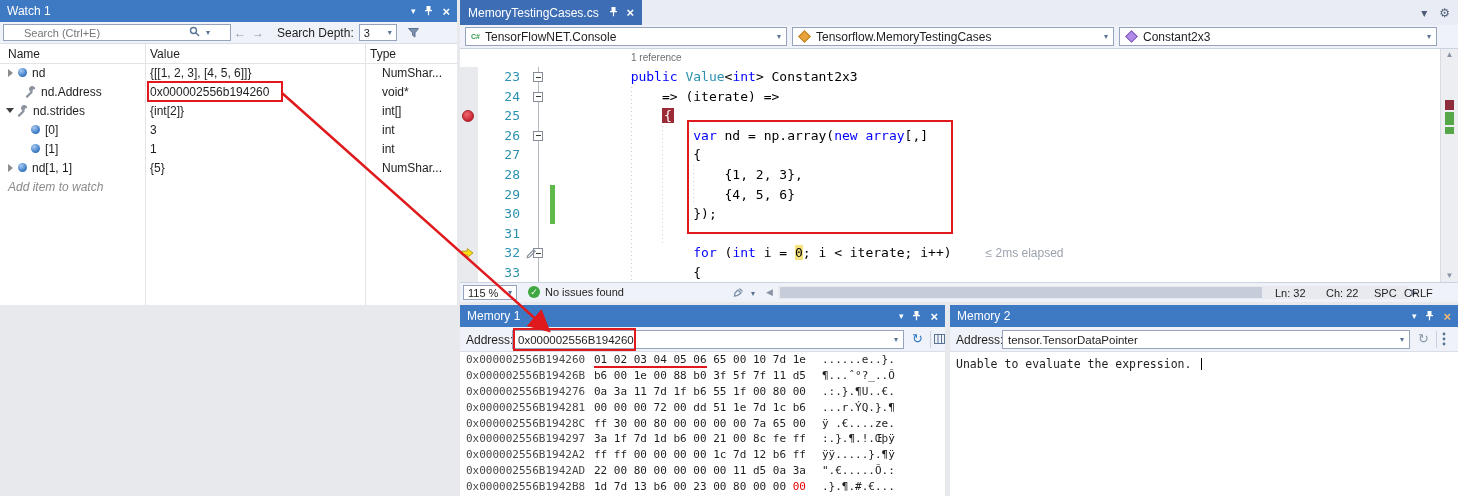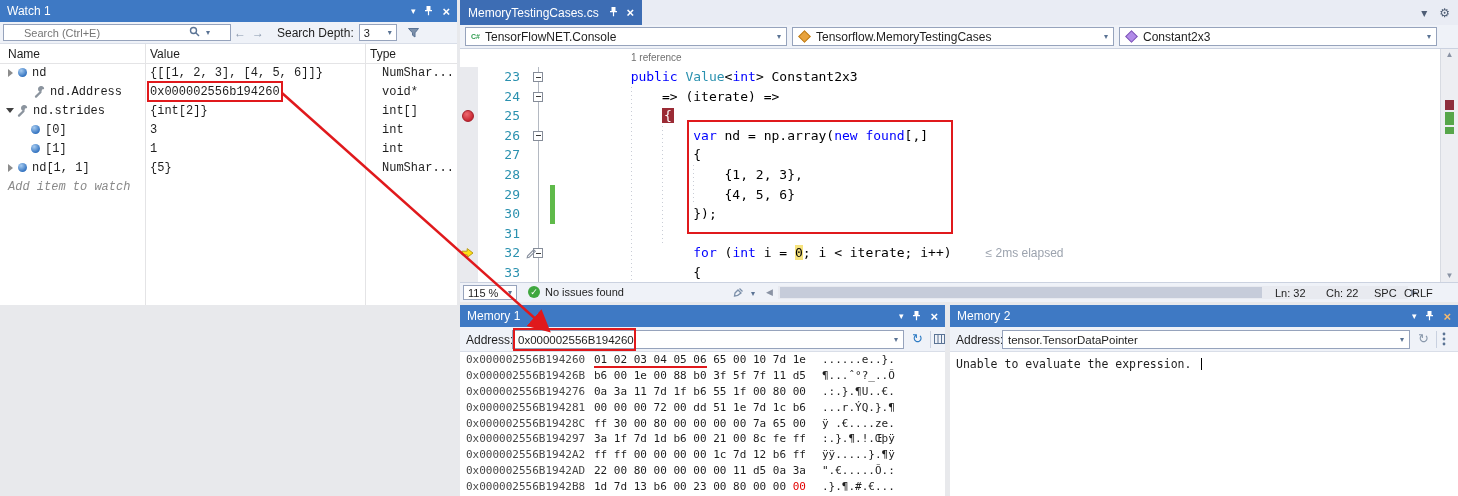--- a/index.html
+++ b/index.html
@@ -29,21 +29,21 @@
   .sb-icons{margin-left:auto;display:flex;align-items:center;gap:2px;}
   .wnav{color:#8896AB;font-size:12px;margin:0 3px;}
   .wlabel{font-size:12px;color:#1E1E1E;margin:0 5px 0 10px;}
   .depth{width:38px;height:17px;font-size:11px;padding:0 4px;}
   .funnel{margin-left:10px;display:flex;align-items:center;}
   .wgrid{position:absolute;top:44px;left:0;right:0;bottom:0;background:#fff;font-size:12px;color:#1E1E1E;}
   .wcol-sep{position:absolute;top:0;bottom:0;width:1px;background:#E4E4E6;z-index:2;}
   .wh{position:absolute;top:0;left:0;right:0;height:19px;border-bottom:1px solid #E4E4E6;padding-left:24px;}
   .wh span{position:absolute;top:3px;}
   .wh .h-name{left:8px;} .wh .h-value{left:150px;} .wh .h-type{left:370px;}
-  .wbody{position:absolute;top:19px;left:0;right:2px;font-family:Liberation Mono, monospace;}
+  .wbody{position:absolute;top:19px;left:0;right:2px;}
   .w-row{position:relative;height:19px;display:flex;align-items:center;}
   .w-cell{box-sizing:border-box;overflow:hidden;white-space:nowrap;}
   .w-namec{width:145px;display:flex;align-items:center;}
   .w-valc{width:220px;padding-left:5px;}
   .w-typec{flex:1;padding-left:17px;}
   .w-expslot{width:12px;flex:none;display:flex;justify-content:center;}
   .exp-c{width:0;height:0;border-top:4px solid transparent;border-bottom:4px solid transparent;border-left:5px solid #8C8C8C;}
   .exp-e{width:0;height:0;border-left:4px solid transparent;border-right:4px solid transparent;border-top:5px solid #404040;}
   .objball{width:9px;height:9px;border-radius:50%;flex:none;
            background:radial-gradient(circle at 35% 30%,#A6CBF0,#2E6FBE 75%);margin:0 5px 0 2px;}
@@ -191,21 +191,21 @@
                 <span class="w-expslot">
                   <span class="exp-c"></span>
                 </span>
                 <span class="objball"></span>
                 <span>nd</span>
               </div>
               <div class="w-cell w-valc">{[[1, 2, 3], [4, 5, 6]]}</div>
               <div class="w-cell w-typec">NumShar...</div>
             </div>
             <div class="w-row">
-              <div class="w-cell w-namec" style="padding-left: 21px;">
+              <div class="w-cell w-namec" style="padding-left: 12px;">
                 <span class="w-expslot"></span>
                 <span class="wrench">
                   <svg width="12" height="12" viewBox="0 0 12 12">
                     <path d="M2 10.6 L6.4 6.2" stroke="#8B949E" stroke-width="2.2" stroke-linecap="round"></path>
                     <path d="M5.6 5.8 a3.1 3.1 0 1 1 4.6 -2.8 l-2.2 0.5 -0.5 2.2 z" fill="#8B949E"></path>
                   </svg>
                 </span>
                 <span>nd.Address</span>
               </div>
               <div class="w-cell w-valc">0x000002556b194260</div>
@@ -345,21 +345,21 @@
           </div>
           <div class="c-row">
             <div class="c-margin"></div>
             <div class="c-num">26</div>
             <div class="c-fold">
               <span class="fold-line"></span>
               <span class="fold-box"></span>
             </div>
             <div class="c-change"></div>
             <div class="c-text">
-              <pre class="c-pre">                <span class="tk-kw">var</span><span> nd = np.array(</span><span class="tk-kw">new</span><span> </span><span class="tk-kw">found</span><span>[,]</span></pre>
+              <pre class="c-pre">                <span class="tk-kw">var</span><span> nd = np.array(</span><span class="tk-kw">new</span><span> </span><span class="tk-kw">array</span><span>[,]</span></pre>
             </div>
           </div>
           <div class="c-row">
             <div class="c-margin"></div>
             <div class="c-num">27</div>
             <div class="c-fold">
               <span class="fold-line"></span>
             </div>
             <div class="c-change"></div>
             <div class="c-text">

